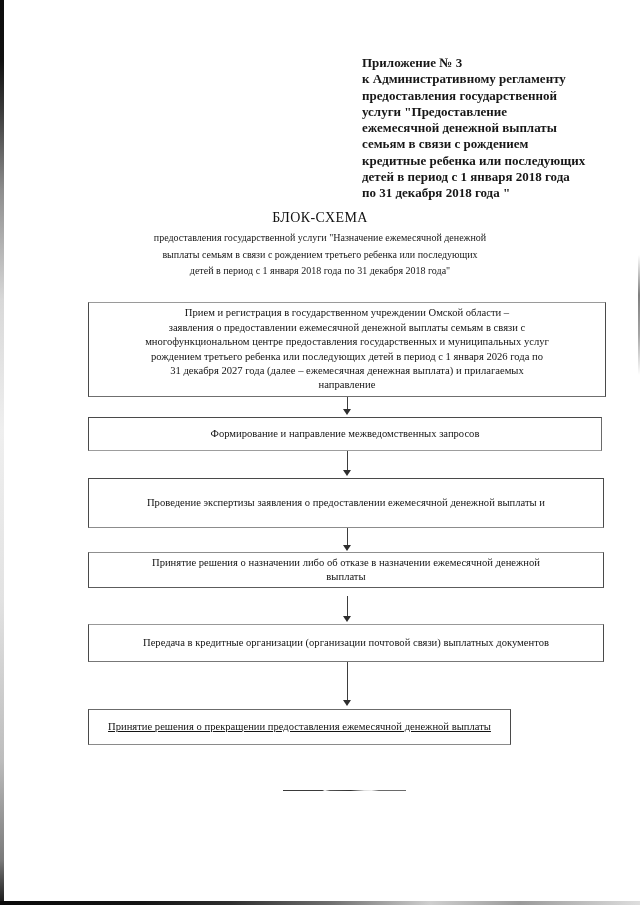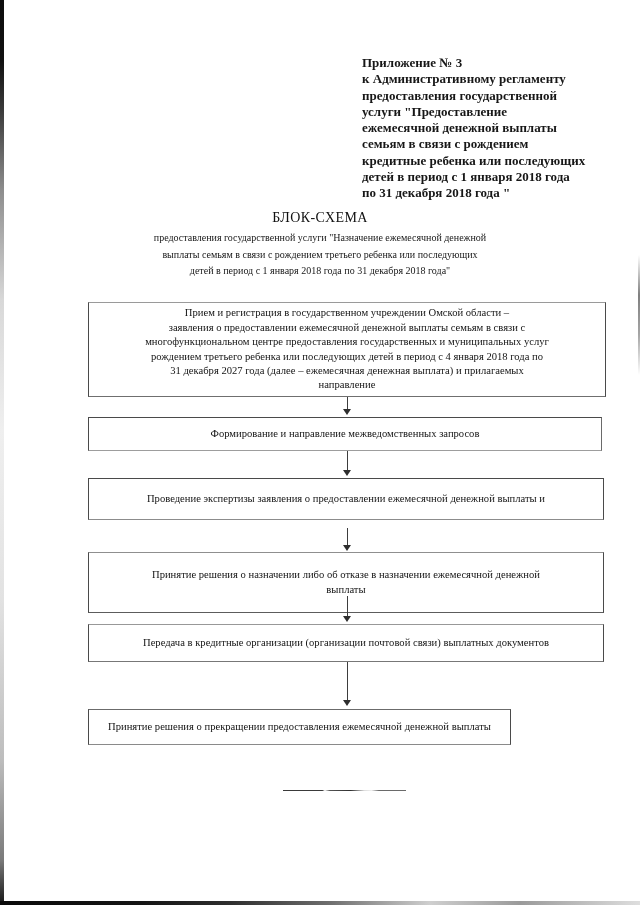--- a/index.html
+++ b/index.html
@@ -165,67 +165,67 @@
   </div>
 </div>
 
 <div id="flow">
 
   <div class="flow-box b1" style="left:88px; top:302px; width:518px; height:95px;">
     <div>
       <span class="btext">Прием и регистрация в государственном учреждении Омской области –</span>
       <span class="btext">заявления о предоставлении ежемесячной денежной выплаты семьям в связи с</span>
       <span class="btext">многофункциональном центре предоставления государственных и муниципальных услуг</span>
-      <span class="btext">рождением третьего ребенка или последующих детей в период с 4 января 2018 года по</span>
+      <span class="btext">рождением третьего ребенка или последующих детей в период с 1 января 2026 года по</span>
       <span class="btext">31 декабря 2027 года (далее – ежемесячная денежная выплата) и прилагаемых</span>
       <span class="btext">направление</span>
     </div>
   </div>
 
   <div class="connector" style="left:347px; top:397px; height:14px;"></div>
   <div class="arrow-head" style="left:343px; top:409px;"></div>
 
   <div class="flow-box b2" style="left:88px; top:417px; width:514px; height:34px;">
     <div>
       <span class="btext">Формирование и направление межведомственных запросов</span>
     </div>
   </div>
 
   <div class="connector" style="left:347px; top:451px; height:21px;"></div>
   <div class="arrow-head" style="left:343px; top:470px;"></div>
 
-  <div class="flow-box b3" style="left:88px; top:478px; width:516px; height:42px;text-align:center;">
+  <div class="flow-box b3" style="left:88px; top:478px; width:516px; height:50px;text-align:center;">
     <div>
       <span class="btext">Проведение экспертизы заявления о предоставлении ежемесячной денежной выплаты и</span>
     </div>
   </div>
 
   <div class="connector" style="left:347px; top:528px; height:20px;"></div>
   <div class="arrow-head" style="left:343px; top:545px;"></div>
 
-  <div class="flow-box b4" style="left:88px; top:552px; width:516px; height:61px;">
+  <div class="flow-box b4" style="left:88px; top:552px; width:516px; height:36px;">
     <div>
       <span class="btext">Принятие решения о назначении либо об отказе в назначении ежемесячной денежной</span>
       <span class="btext">выплаты</span>
     </div>
   </div>
 
   <div class="connector" style="left:347px; top:596px; height:22px;"></div>
   <div class="arrow-head" style="left:343px; top:616px;"></div>
 
   <div class="flow-box b5" style="left:88px; top:624px; width:516px; height:38px;">
     <div>
       <span class="btext">Передача в кредитные организации (организации почтовой связи) выплатных документов</span>
     </div>
   </div>
 
   <div class="connector" style="left:347px; top:662px; height:40px;"></div>
   <div class="arrow-head" style="left:343px; top:700px;"></div>
 
-  <div class="flow-box b6" style="left:88px; top:709px; width:423px; height:36px;">
+  <div class="flow-box b6" style="left:88px; top:709px; width:423px; height:36px;text-decoration:underline;">
     <div>
       <span class="btext">Принятие решения о прекращении предоставления ежемесячной денежной выплаты</span>
     </div>
   </div>
 
 </div>
 
 <div id="footer-rule"></div>
 
 </body></html>

